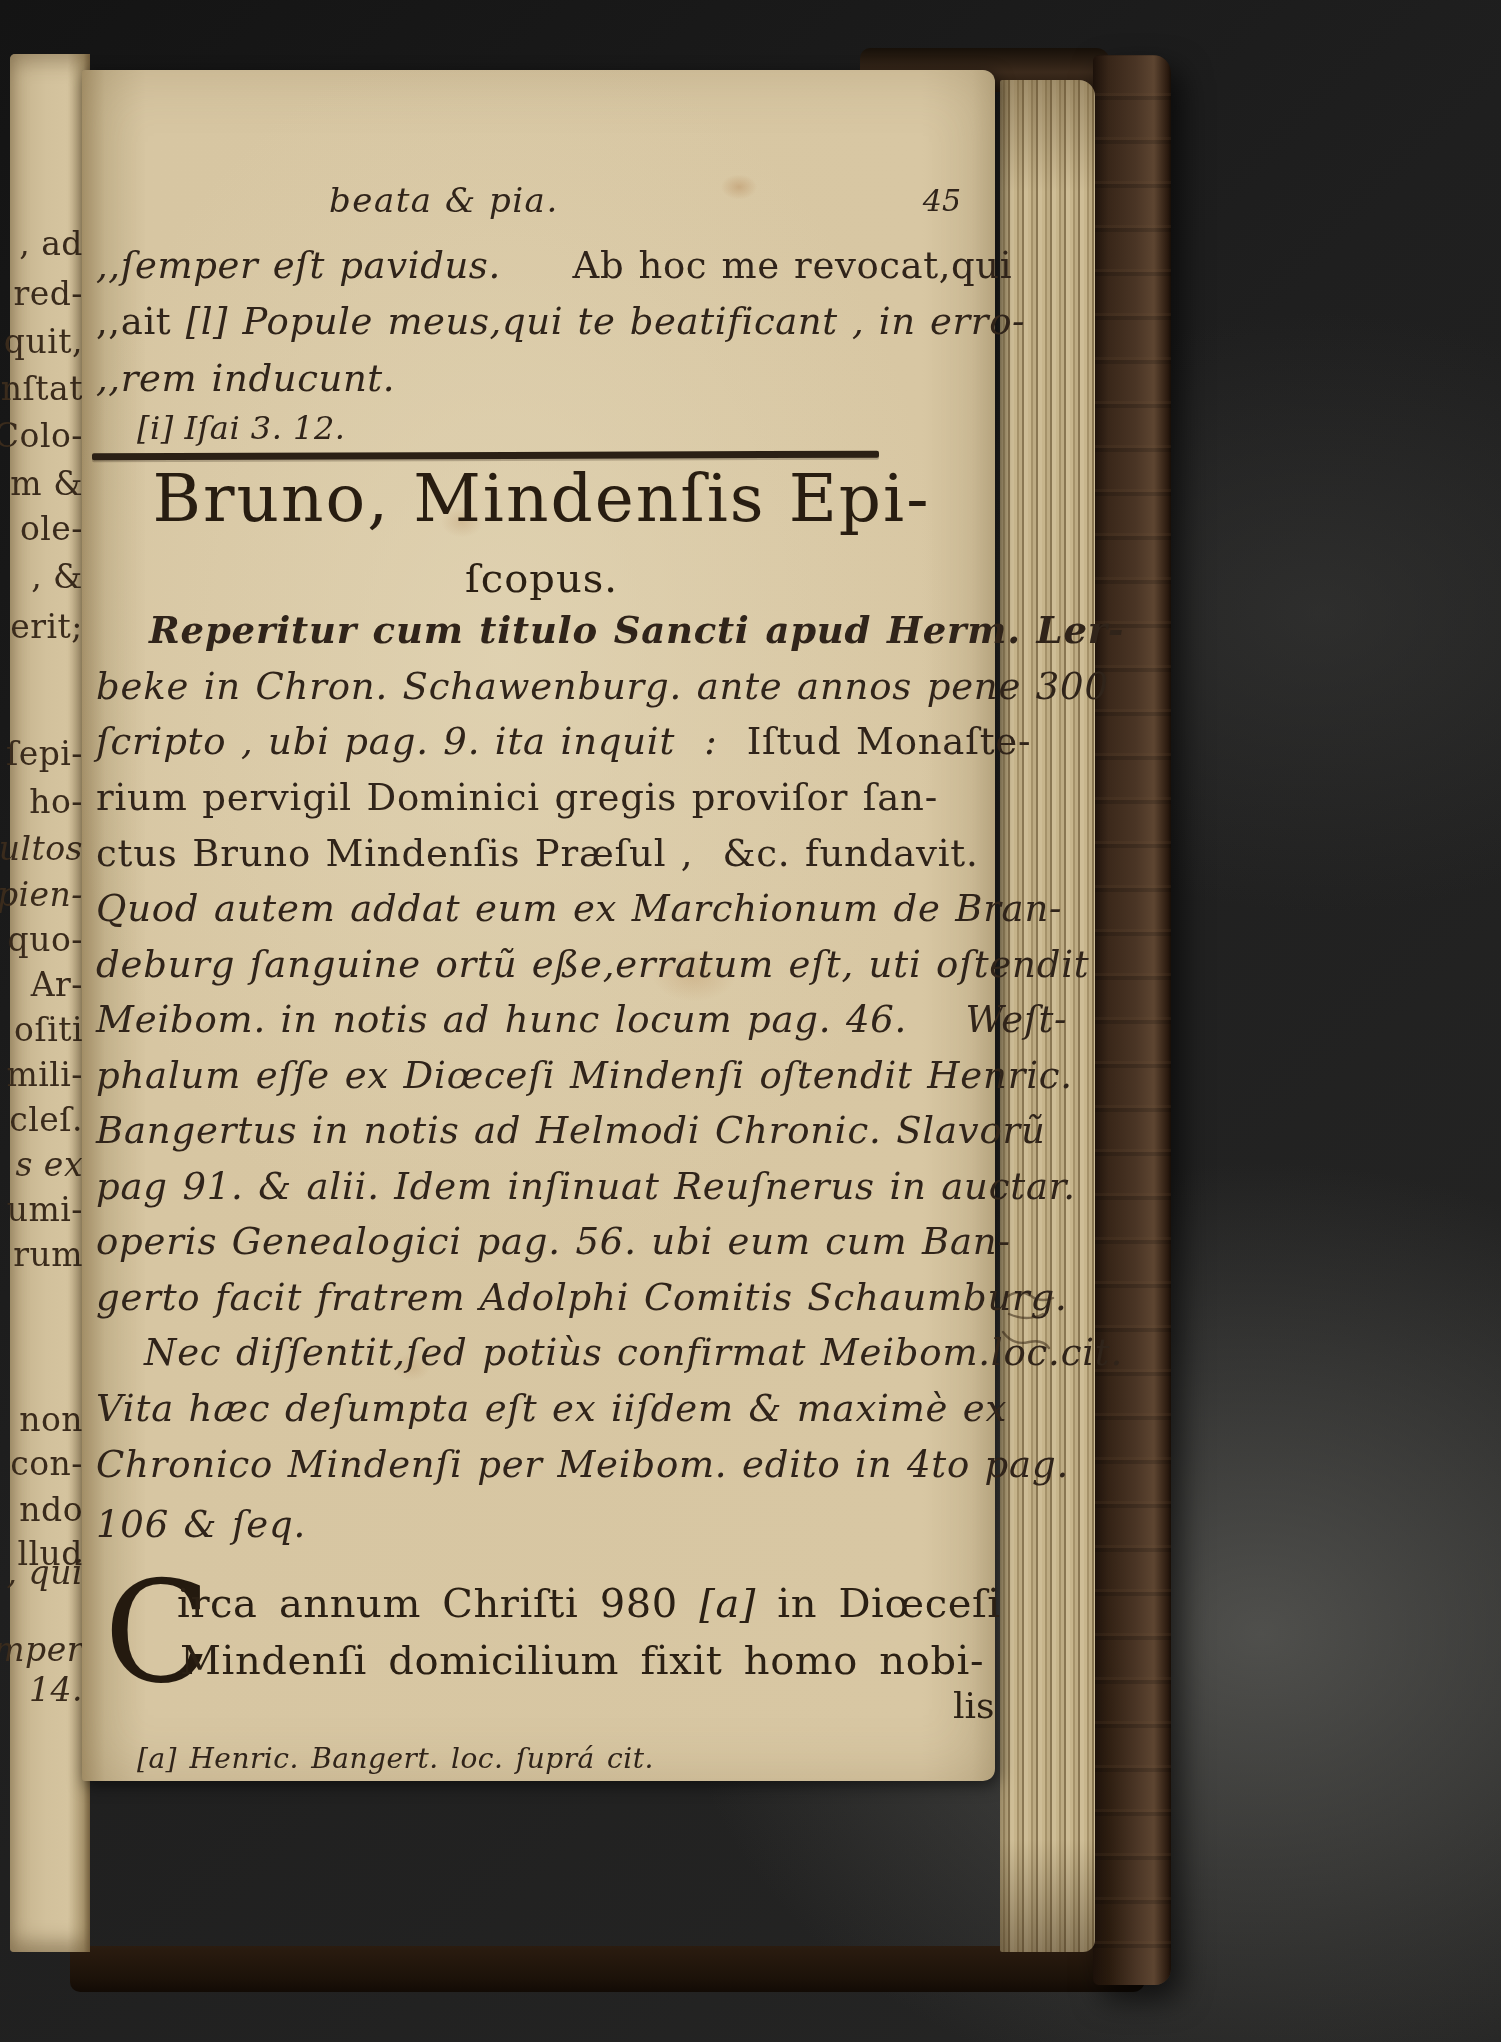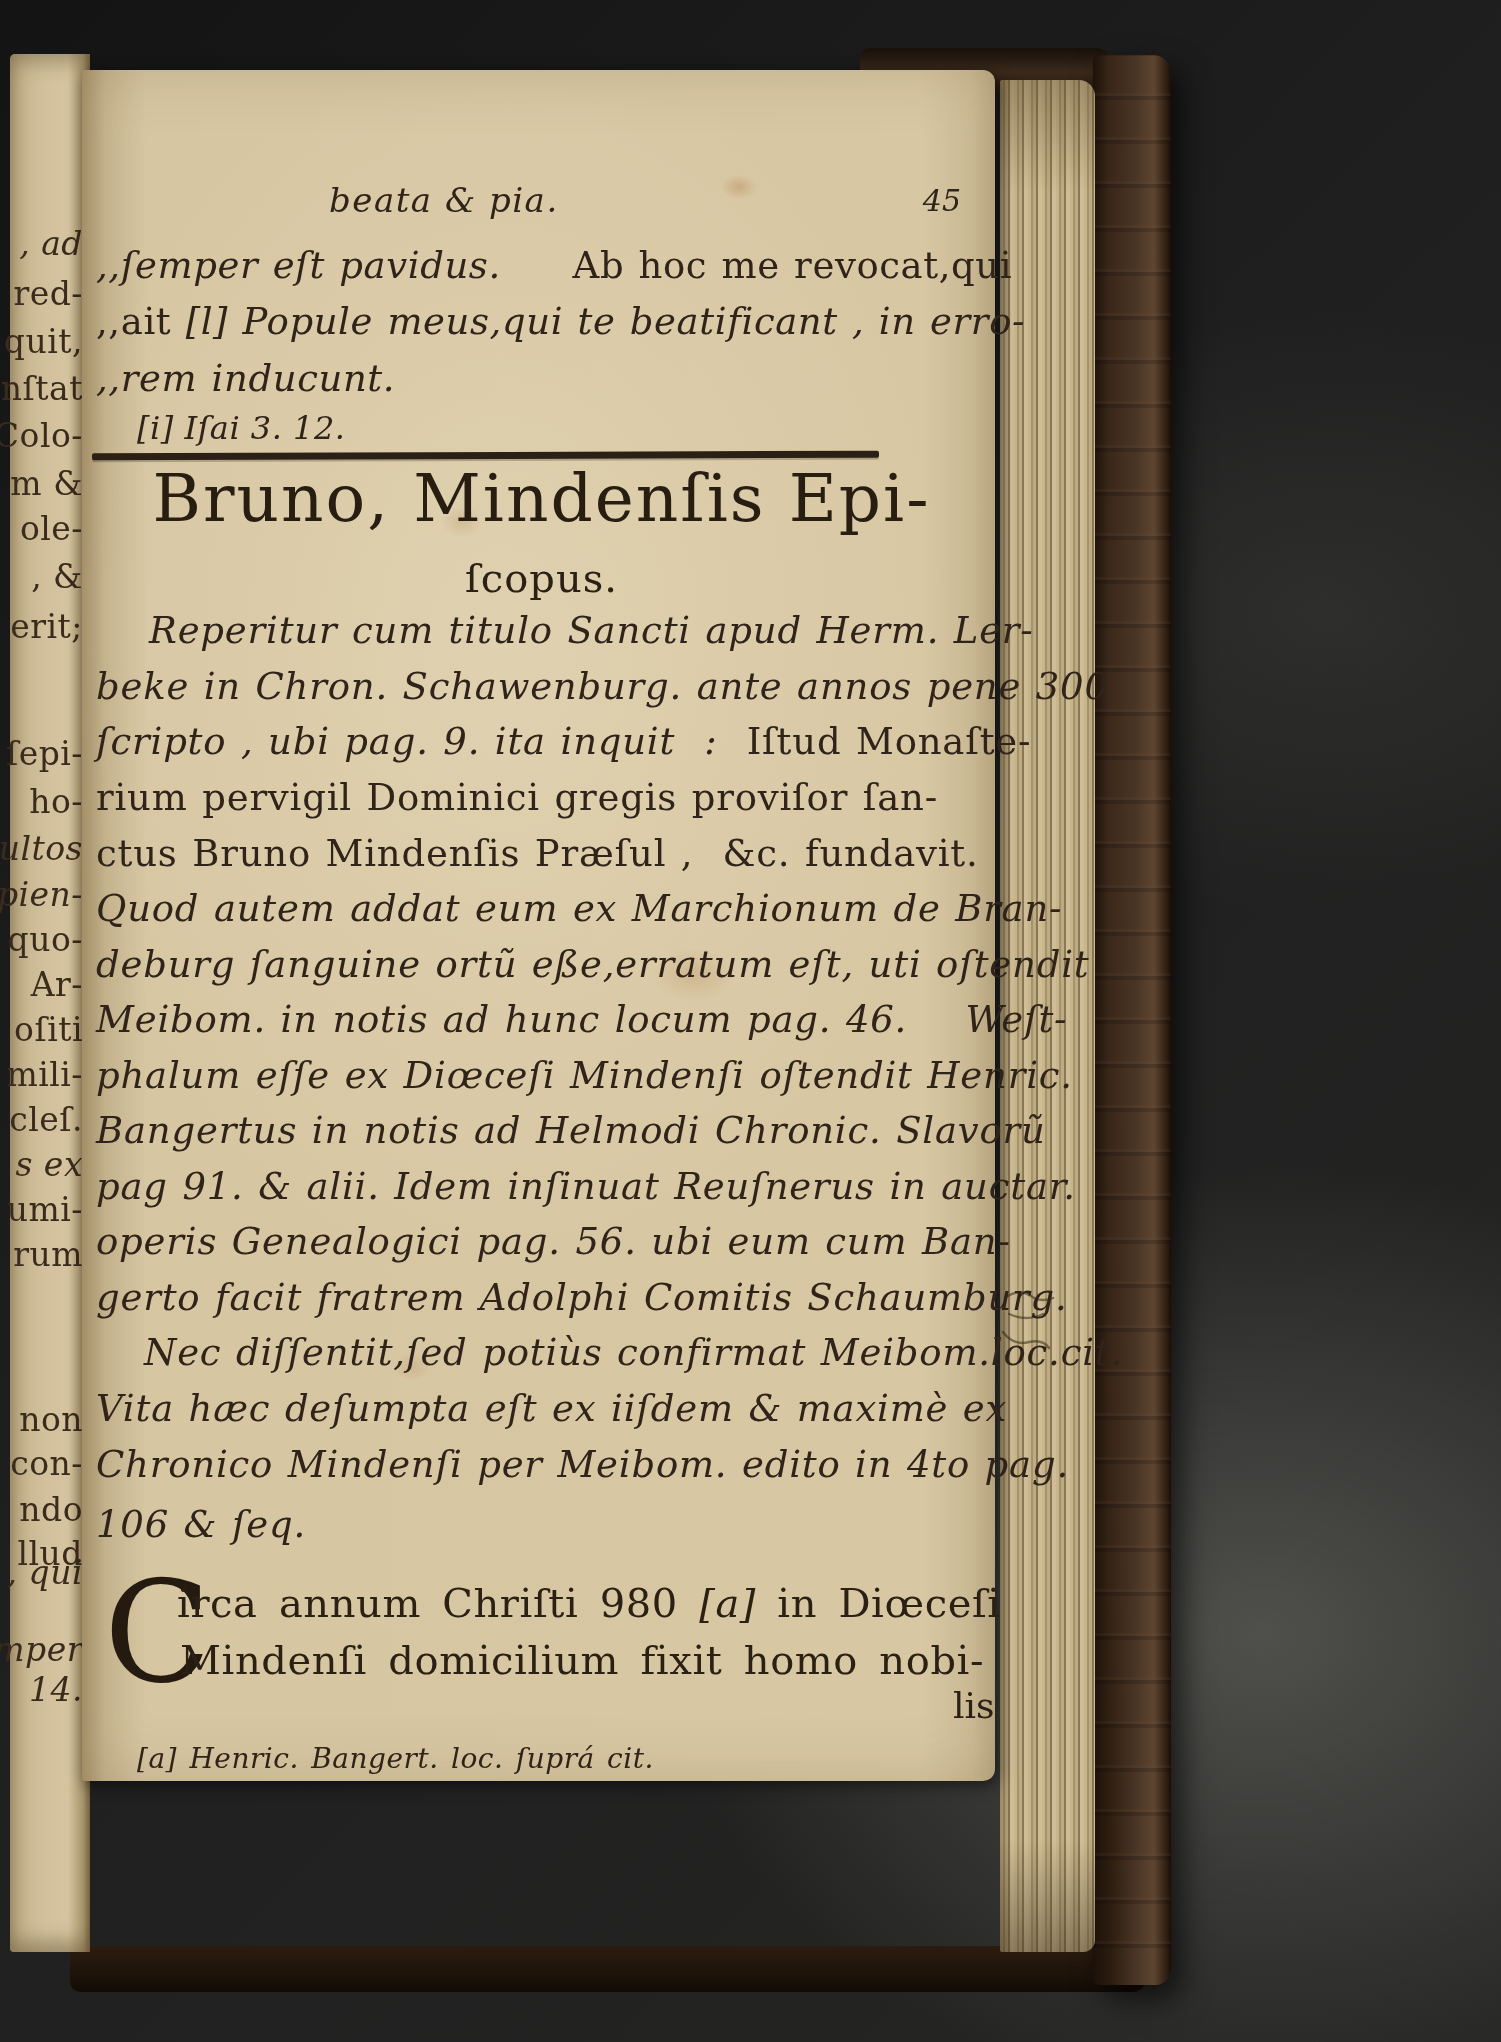--- a/index.html
+++ b/index.html
@@ -95,21 +95,21 @@
 <div class="cover-top"></div>
 <div class="cover-bottom"></div>
 <div class="cover"></div>
 
 <div class="fore-edge"></div>
 <svg class="squiggle" width="86" height="78" viewBox="0 0 86 78">
   <path d="M10 18 q14 -10 26 -2 q10 7 22 2 M14 34 q18 8 34 0 M8 52 q10 14 26 10 q14 -3 20 6" fill="none" stroke="#3a2a18" stroke-width="2.4" stroke-linecap="round"></path>
 </svg>
 
 <div class="left-page" id="left-page">
-    <div class="left-frag" style="top: 173px; font-style: italic;">, ad</div>
+    <div class="left-frag" style="top: 173px;">, ad</div>
     <div class="left-frag" style="top: 223px;">red-</div>
     <div class="left-frag" style="top: 271px;">quit,</div>
     <div class="left-frag" style="top: 318px;">nſtat</div>
     <div class="left-frag" style="top: 365px;">Colo-</div>
     <div class="left-frag" style="top: 413px;">m &amp;</div>
     <div class="left-frag" style="top: 458px;">ole-</div>
     <div class="left-frag" style="top: 506px;">, &amp;</div>
     <div class="left-frag" style="top: 556px;">erit;</div>
     <div class="left-frag" style="top: 683px;">ſepi-</div>
     <div class="left-frag" style="top: 731px;">ho-</div>
@@ -145,21 +145,21 @@
       </div>
 
     <div class="abs scripture-note">[i] Iſai 3. 12.</div>
 
     <div class="rule"></div>
 
     <div class="abs heading">Bruno, Mindenſis Epi-</div>
     <div class="abs heading2">ſcopus.</div>
 
     <div id="intro-block">
-        <div class="abs i-line" style="top: 542px; left: 55px;"><span class="it">Reperitur cum titulo Sancti apud Herm. Ler-</span></div>
+        <div class="abs i-line" style="top: 542px; left: 55px; font-weight: bold;"><span class="it">Reperitur cum titulo Sancti apud Herm. Ler-</span></div>
         <div class="abs i-line" style="top: 598px; left: 2px;"><span class="it">beke in Chron. Schawenburg. ante annos pene 300</span></div>
         <div class="abs i-line" style="top: 653px; left: 2px;"><span class="it">ſcripto , ubi pag. 9. ita inquit  :  </span><span class="ro">Iſtud Monaſte-</span></div>
         <div class="abs i-line" style="top: 709px; left: 2px;"><span class="ro">rium pervigil Dominici gregis proviſor ſan-</span></div>
         <div class="abs i-line" style="top: 765px; left: 2px;"><span class="ro">ctus Bruno Mindenſis Præſul ,  &amp;c. fundavit.</span></div>
         <div class="abs i-line" style="top: 820px; left: 2px;"><span class="it">Quod autem addat eum ex Marchionum de Bran-</span></div>
         <div class="abs i-line" style="top: 876px; left: 2px;"><span class="it">deburg ſanguine ortũ eße,erratum eſt, uti oſtendit</span></div>
         <div class="abs i-line" style="top: 931px; left: 2px;"><span class="it">Meibom. in notis ad hunc locum pag. 46.    Weſt-</span></div>
         <div class="abs i-line" style="top: 987px; left: 2px;"><span class="it">phalum eſſe ex Diœceſi Mindenſi oſtendit Henric.</span></div>
         <div class="abs i-line" style="top: 1042px; left: 2px;"><span class="it">Bangertus in notis ad Helmodi Chronic. Slavorũ</span></div>
         <div class="abs i-line" style="top: 1098px; left: 2px;"><span class="it">pag 91. &amp; alii. Idem inſinuat Reuſnerus in auctar.</span></div>

